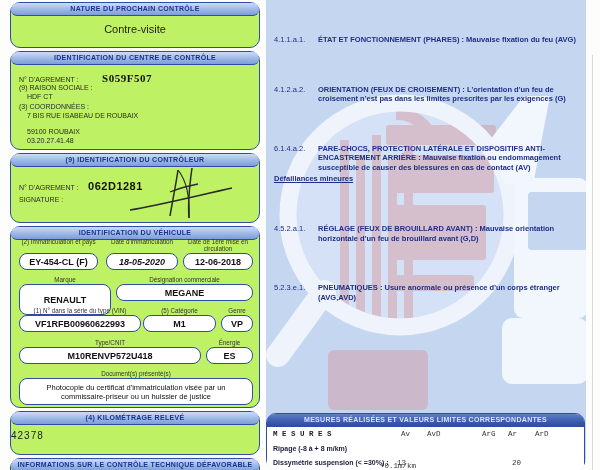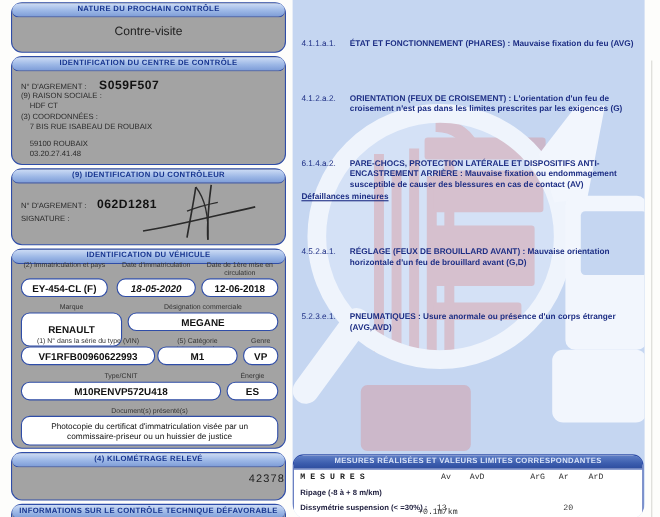--- a/index.html
+++ b/index.html
@@ -1,19 +1,19 @@
 <!DOCTYPE html>
 <html><head>
 <meta charset="utf-8">
 <style>
   html,body{margin:0;padding:0;background:#e9e9e6;}
   #page{position:relative;width:600px;height:470px;background:#fdfdfb;overflow:hidden;
         font-family:"Liberation Sans",sans-serif;color:#222;}
   
-  .box{position:absolute;background:#a3a3a3;border:1.5px solid #2f4da8;border-radius:10px;box-sizing:border-box;}
+  .box{position:absolute;background:#bef264;border:1.5px solid #2f4da8;border-radius:10px;box-sizing:border-box;}
   .box-header{height:12px;line-height:12px;border-bottom:1px solid #2f4da8;border-radius:8px 8px 7px 7px;
       background:linear-gradient(180deg,#cddcf5 0%,#9db8e6 55%,#7e9dd8 100%);
       color:#17358f;font-weight:bold;font-size:7px;text-align:center;letter-spacing:.3px;
       overflow:hidden;white-space:nowrap;}
   .lbl{font-size:7px;color:#2a2a2a;}
   .val-big{font-size:11px;font-weight:bold;color:#111;letter-spacing:.5px;}
   
   .fbox{position:absolute;border:1.2px solid #2f4da8;border-radius:8px;background:#fff;
         text-align:center;font-size:9px;font-weight:600;color:#111;box-sizing:border-box;
         display:flex;align-items:center;justify-content:center;}
@@ -46,21 +46,21 @@
 
   <div class="box" style="left:10px;top:2px;width:250px;height:46px;">
     <div class="box-header">NATURE DU PROCHAIN CONTRÔLE</div>
     <div style="text-align:center;margin-top:7px;font-size:11px;color:#222;">Contre-visite</div>
   </div>
 
   <div class="box" style="left:10px;top:51px;width:250px;height:99px;">
     <div class="box-header">IDENTIFICATION DU CENTRE DE CONTRÔLE</div>
     <div style="position:absolute;left:8px;top:16px;">
       <span class="lbl">N° D'AGREMENT :</span>
-      <span class="val-big" style="margin-left:7px;">S059F507</span>
+      <span class="val-big" style="margin-left:19px;font-family:Liberation Serif, serif;">S059F507</span>
     </div>
     <div class="lbl" style="position:absolute;left:8px;top:32px;">(9) RAISON SOCIALE :</div>
     <div class="lbl" style="position:absolute;left:16px;top:41px;">HDF CT</div>
     <div class="lbl" style="position:absolute;left:8px;top:51px;">(3) COORDONNÉES :</div>
     <div class="lbl" style="position:absolute;left:16px;top:60px;">7 BIS RUE ISABEAU DE ROUBAIX</div>
     <div class="lbl" style="position:absolute;left:16px;top:76px;">59100 ROUBAIX</div>
     <div class="lbl" style="position:absolute;left:16px;top:85px;">03.20.27.41.48</div>
   </div>
 
   <div class="box" style="left:10px;top:153px;width:250px;height:70px;">
@@ -105,21 +105,21 @@
     <div class="flabel" style="left:195px;top:112px;width:47px;">Énergie</div>
     <div class="fbox" style="left:8px;top:120px;width:182px;height:17px;">M10RENVP572U418</div>
     <div class="fbox" style="left:195px;top:120px;width:47px;height:17px;">ES</div>
 
     <div class="flabel" style="left:8px;top:143px;width:234px;">Document(s) présenté(s)</div>
     <div class="fbox" style="left:8px;top:151px;width:234px;height:27px;font-weight:normal;font-size:7.5px;line-height:9px;padding:0 18px;">Photocopie du certificat d'immatriculation visée par un commissaire-priseur ou un huissier de justice</div>
   </div>
 
   <div class="box" style="left:10px;top:411px;width:250px;height:44px;">
     <div class="box-header">(4) KILOMÉTRAGE RELEVÉ</div>
-    <div style="text-align:right;margin-top:5px;font-size:10px;letter-spacing:1px;color:#222;">42378</div>
+    <div style="text-align:left;margin-top:5px;font-size:10px;letter-spacing:1px;color:#222;">42378</div>
   </div>
 
   <div class="box" style="left:10px;top:458px;width:250px;height:40px;">
     <div class="box-header">INFORMATIONS SUR LE CONTRÔLE TECHNIQUE DÉFAVORABLE</div>
   </div>
 
   <div id="right-panel">
 
     <svg class="wm-svg" style="left:0;top:100px;" width="320" height="330" viewBox="0 0 320 330">
       <circle cx="134" cy="135" r="112" fill="#d4e1f6"></circle>

